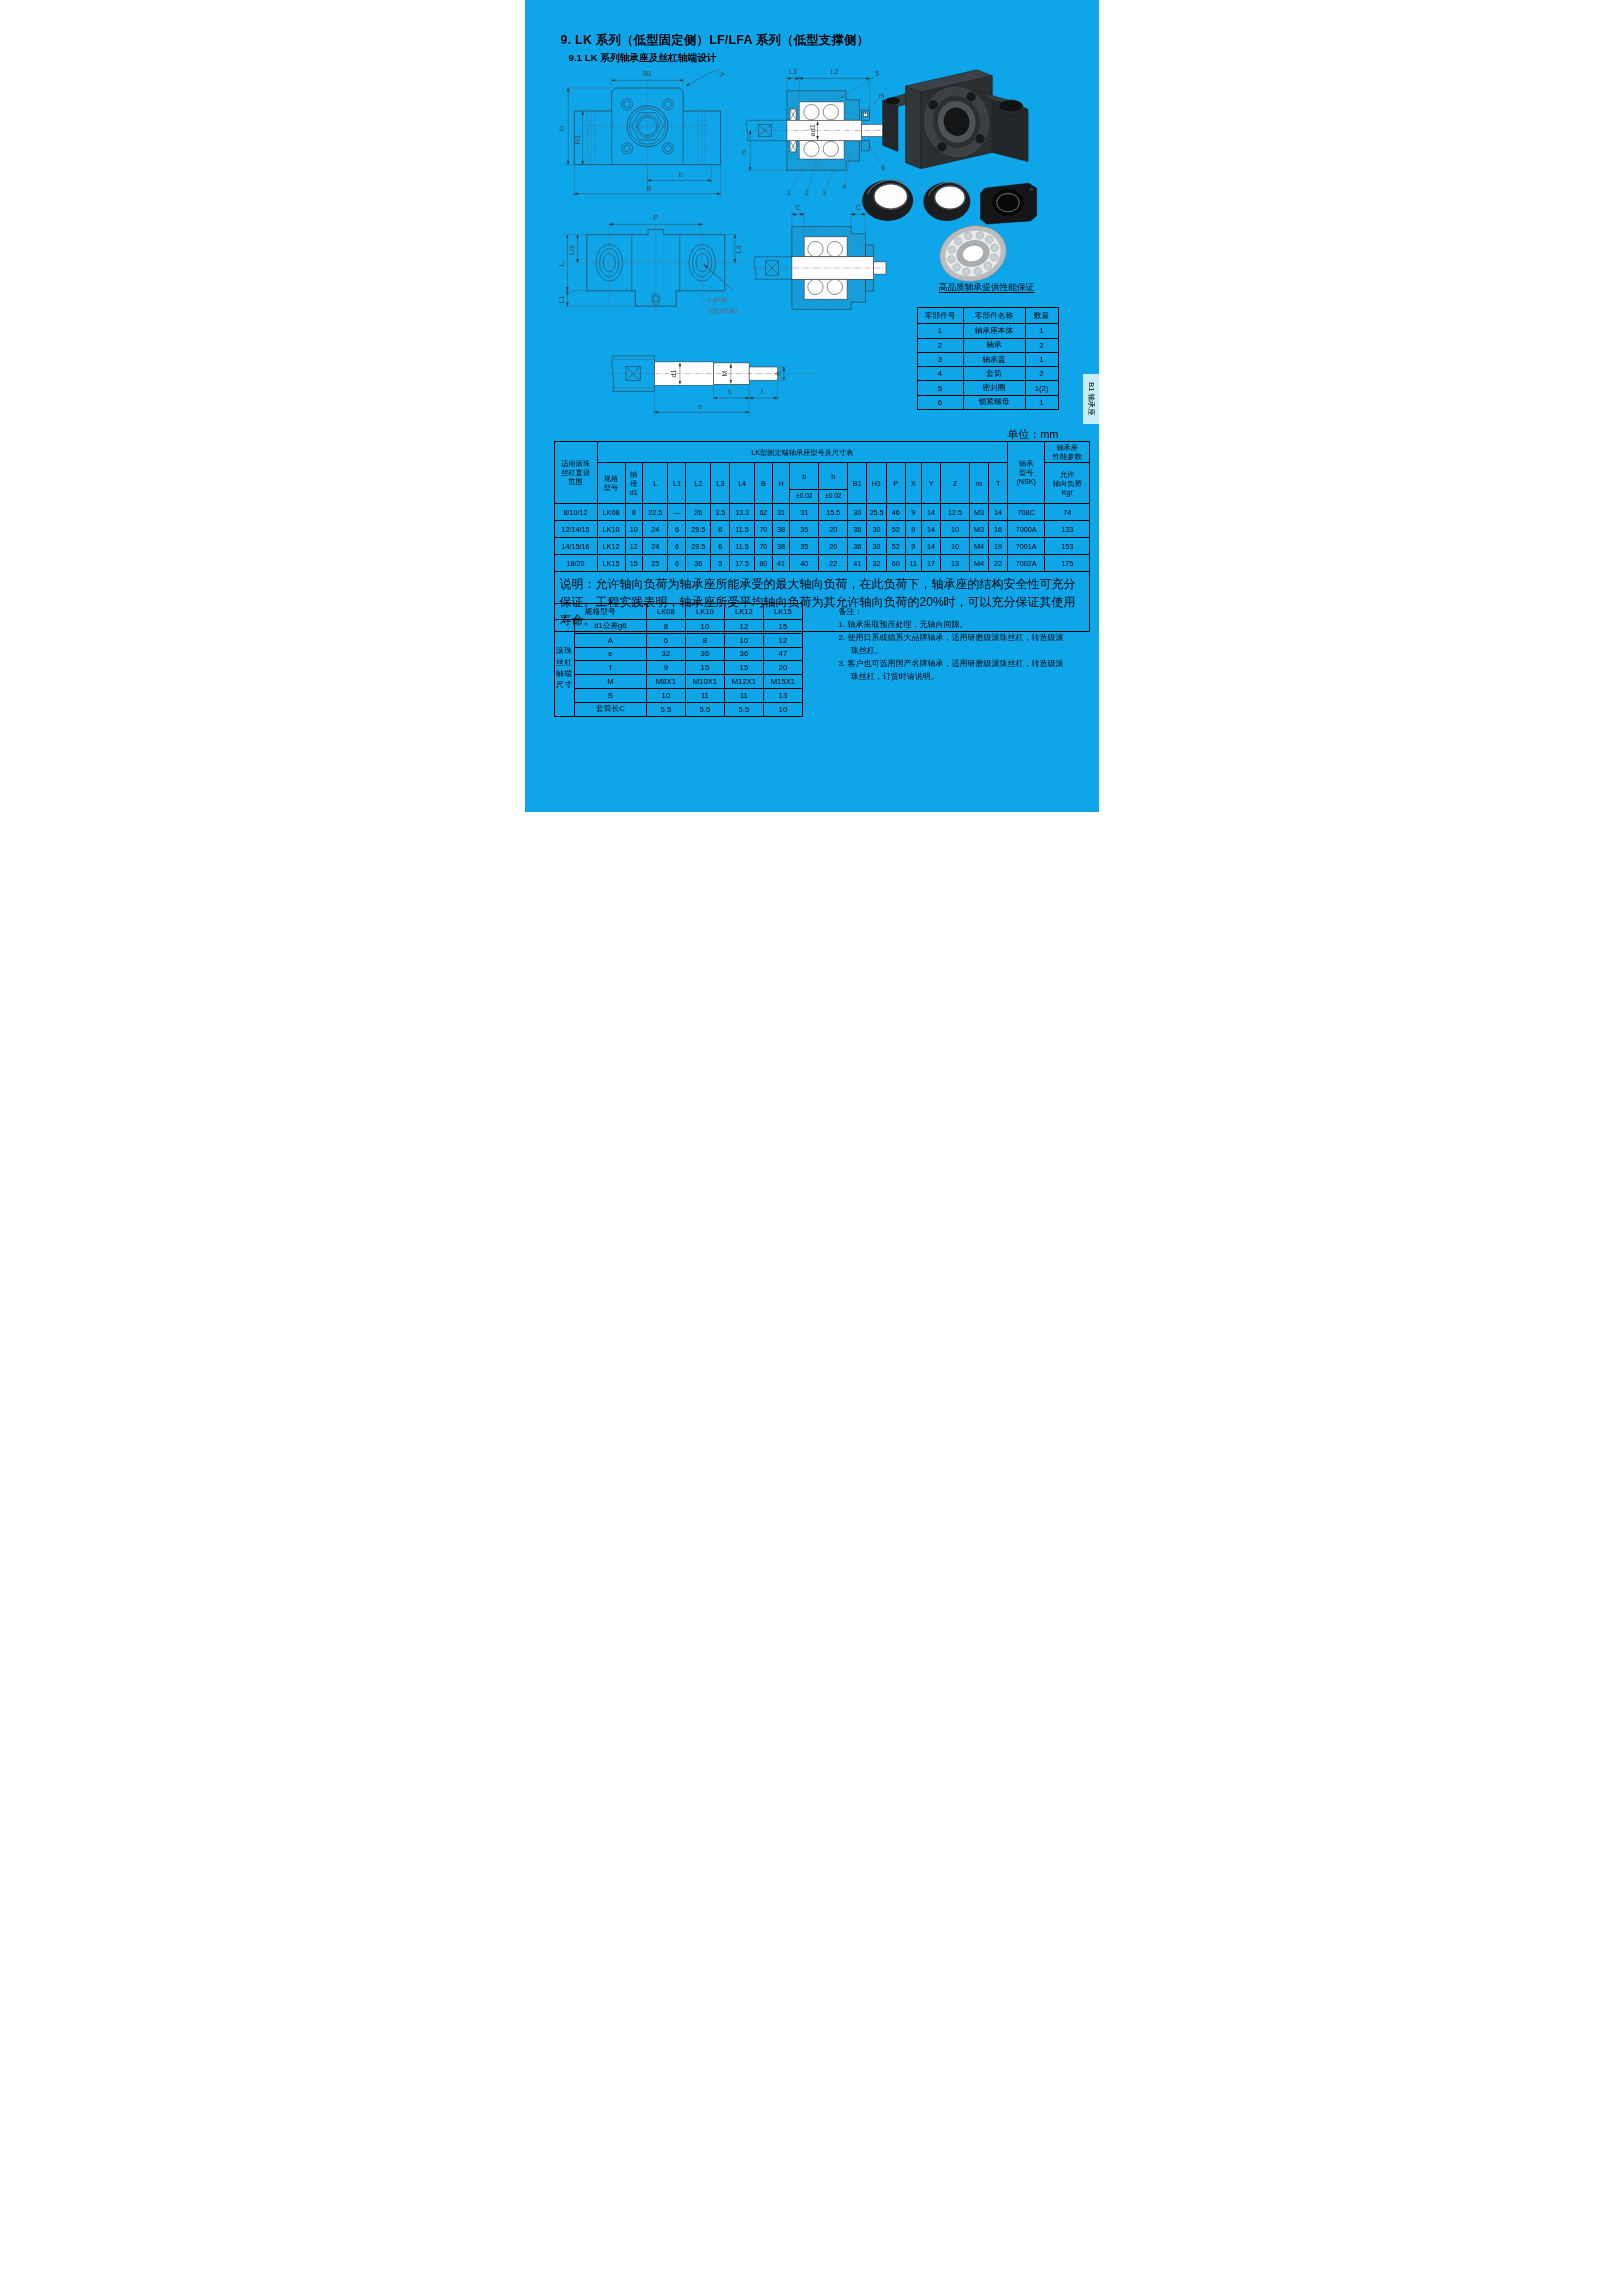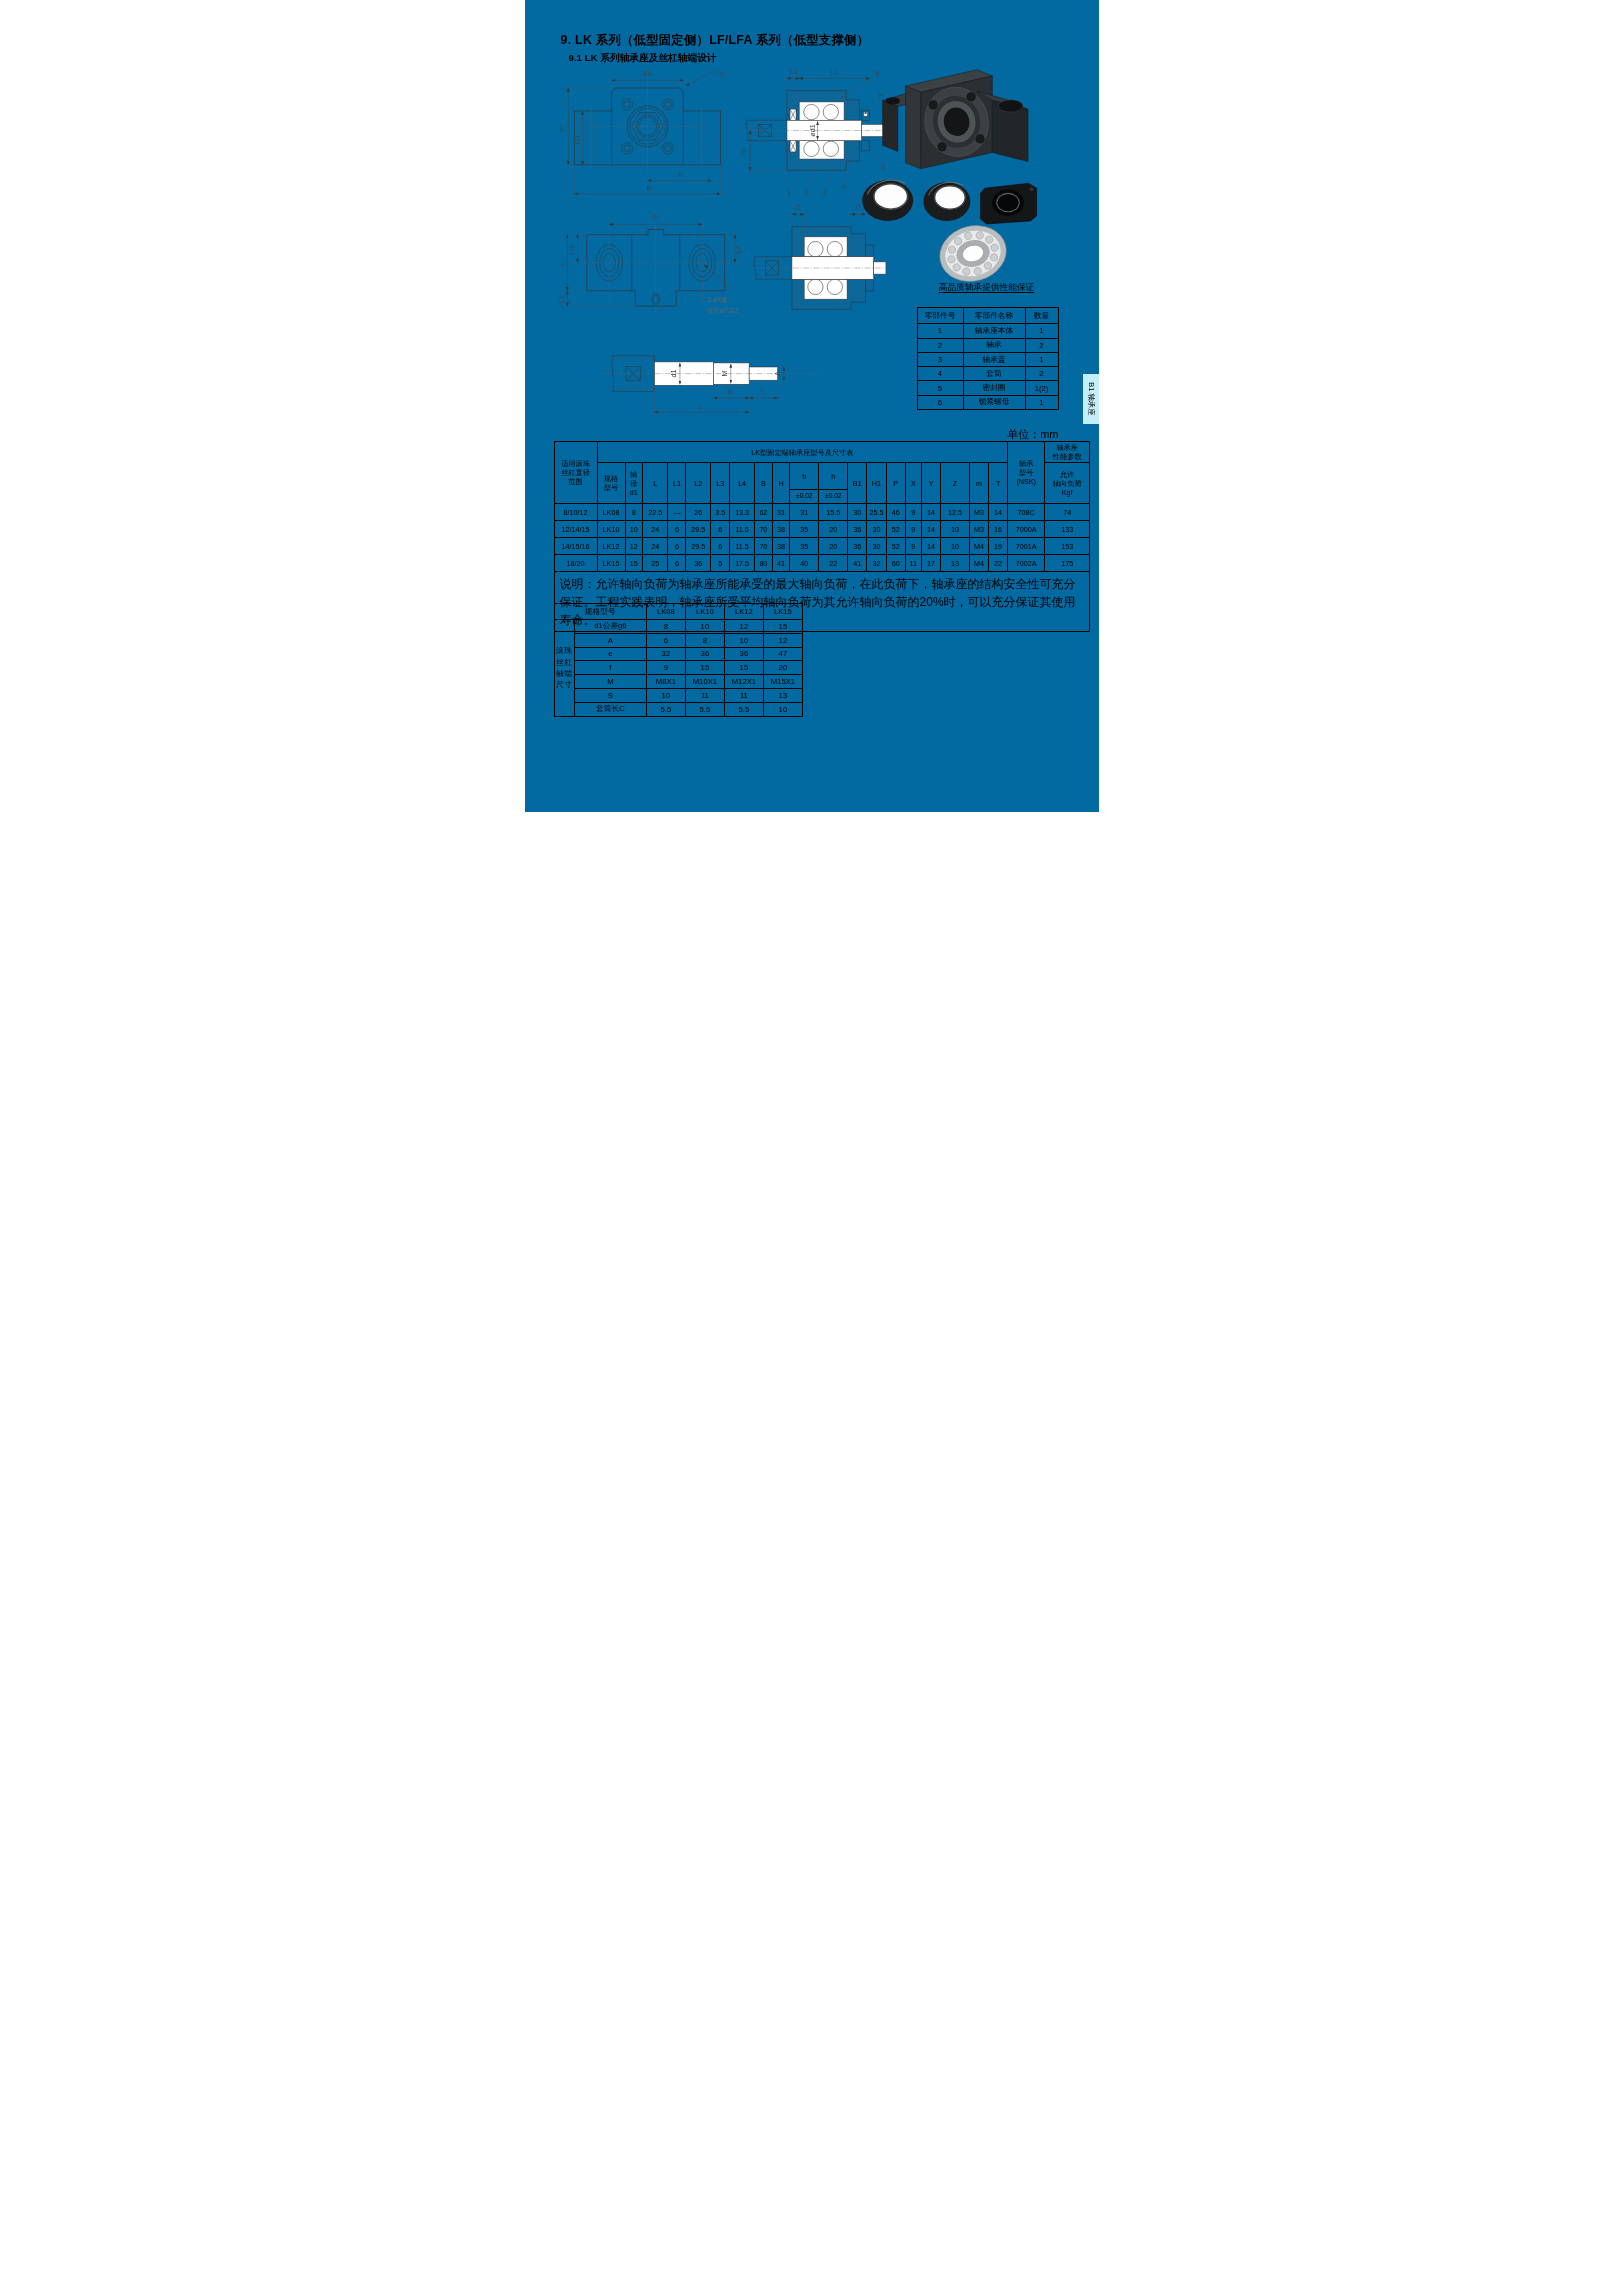--- a/index.html
+++ b/index.html
@@ -1,16 +1,16 @@
 <!DOCTYPE html>
 <html style="font-size:8.2px"><head>
 <meta charset="utf-8">
 <style>
   html,body{margin:0;padding:0;background:#ffffff;}
-  .page{position:relative;width:574px;height:812px;background:#0369a1;margin:0 auto;
+  .page{position:relative;width:574px;height:812px;background:#0ea5e9;margin:0 auto;
         font-family:"Liberation Sans",sans-serif;color:#000;overflow:hidden;}
   .abs{position:absolute;}
   .title{left:36px;top:32px;font-size:12.3px;font-weight:bold;letter-spacing:0.3px;}
   .subtitle{left:44px;top:52px;font-size:9.7px;font-weight:bold;}
   .drw{position:absolute;}
   
   .ol{stroke:#333;stroke-width:1.3;fill:none;}
   .ol2{stroke:#333;stroke-width:1;fill:none;}
   .cl{stroke:#666;stroke-width:.8;fill:none;stroke-dasharray:12 3 2 3;}
   .hid{stroke:#555;stroke-width:.8;fill:none;stroke-dasharray:6 4;}
@@ -626,19 +626,25 @@
       <tr>
         <td>套筒长C</td>
         <td>5.5</td>
         <td>5.5</td>
         <td>5.5</td>
         <td>10</td>
       </tr>
     </tbody>
   </table>
 
+  <div class="abs notes">
+    <div>备注：</div>
+    <div class="note-item">1. 轴承采取预压处理，无轴向间隙。</div>
+    <div class="note-item">2. 使用日系或德系大品牌轴承，适用研磨级滚珠丝杠，转造级滚珠丝杠。</div>
+    <div class="note-item">3. 客户也可选用国产名牌轴承，适用研磨级滚珠丝杠，转造级滚珠丝杠，订货时请说明。</div>
+  </div>
 
   <div class="abs tab" style="background: rgb(197, 239, 248);">
     <div class="tab-inner">B1 轴承座</div>
   </div>
 
 </div>
 
 
 </body></html>

